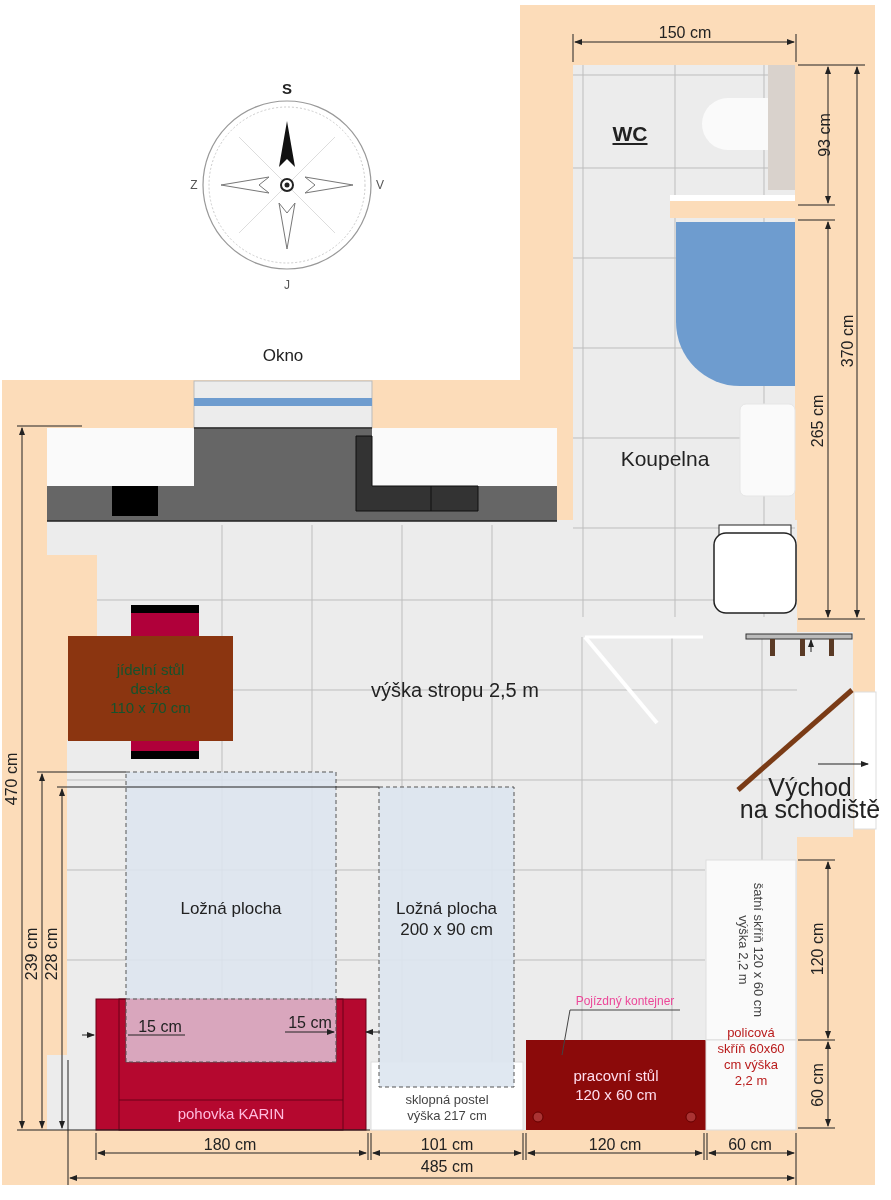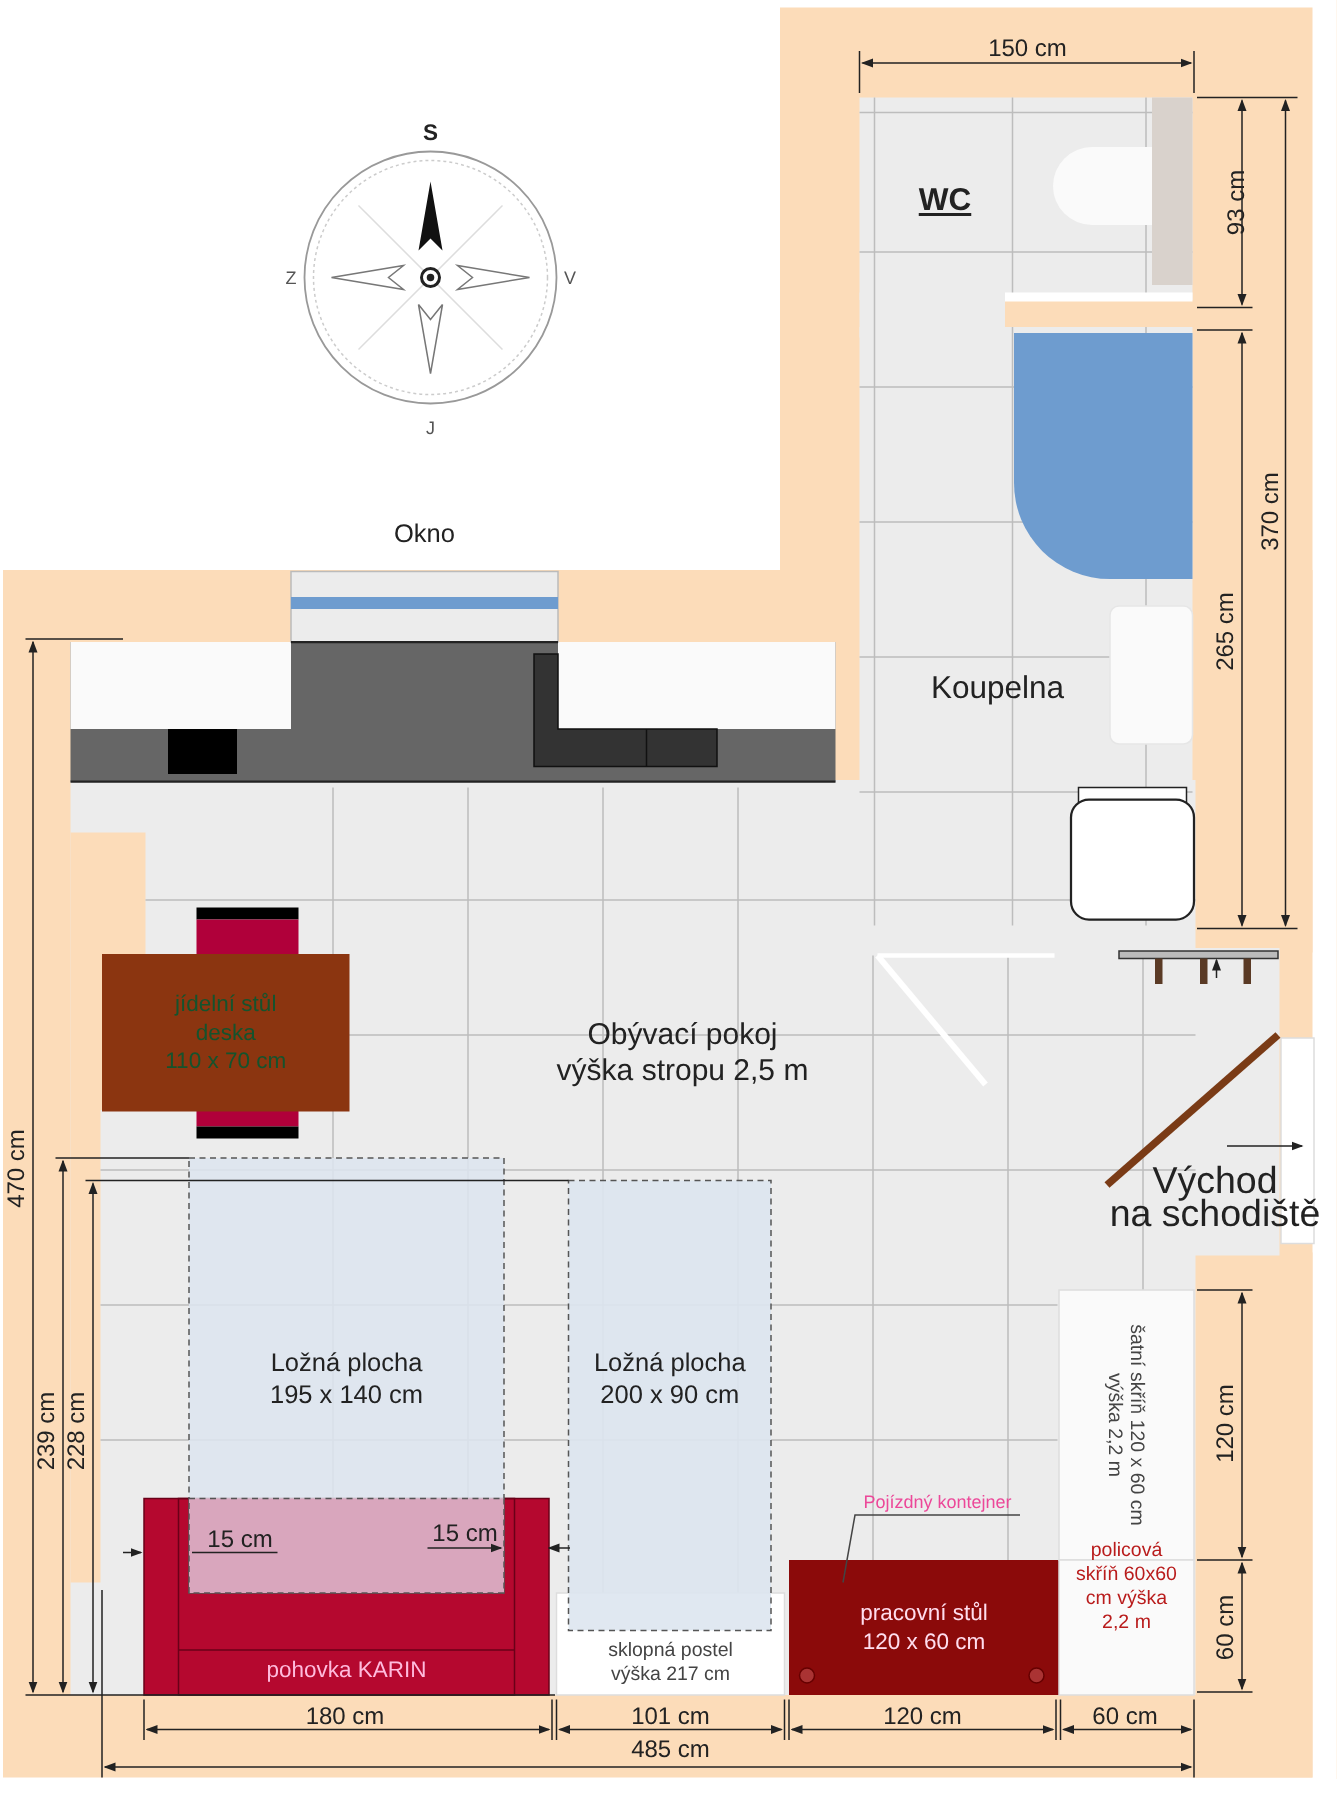--- a/index.html
+++ b/index.html
@@ -187,38 +187,36 @@
 <div class="label" style="left:280px;top:278px;width:14px;font-size:12px;color:#555;">J</div>
 <div class="label" style="left:188px;top:178px;width:12px;font-size:12px;color:#555;">Z</div>
 <div class="label" style="left:374px;top:178px;width:12px;font-size:12px;color:#555;">V</div>
 
 <div class="label" style="left:243px;top:346px;width:80px;font-size:17px;text-align:center;">Okno</div>
 
 <div class="label" style="left:600px;top:122px;width:60px;font-size:21px;font-weight:bold;text-decoration:underline;">WC</div>
 <div class="label" style="left:605px;top:447px;width:120px;font-size:21px;">Koupelna</div>
 
 <div class="label" style="left:330px;top:678px;width:250px;font-size:20px;line-height:24px;">
-  <div>Obývací pokoj</div>
   <div>výška stropu 2,5 m</div>
 </div>
 
 <div class="label" style="left:735px;top:776px;width:150px;font-size:25px;line-height:22px;">
   <div>Východ</div>
   <div>na schodiště</div>
 </div>
 
 <div class="label" style="left:68px;top:660px;width:165px;font-size:15px;line-height:19px;color:#14532d;">
   <div>jídelní stůl</div>
   <div>deska</div>
   <div>110 x 70 cm</div>
 </div>
 
 <div class="label" style="left:126px;top:898px;width:210px;font-size:17px;line-height:21px;">
   <div>Ložná plocha</div>
-  <div>195 x 140 cm</div>
 </div>
 <div class="label" style="left:379px;top:898px;width:135px;font-size:17px;line-height:21px;">
   <div>Ložná plocha</div>
   <div>200 x 90 cm</div>
 </div>
 
 <div class="label" style="left:119px;top:1073px;width:224px;font-size:15px;color:#fbd;margin-top:32px;">pohovka KARIN</div>
 
 <div class="label" style="left:371px;top:1092px;width:152px;font-size:13px;line-height:16px;color:#444;">
   <div>sklopná postel</div>

